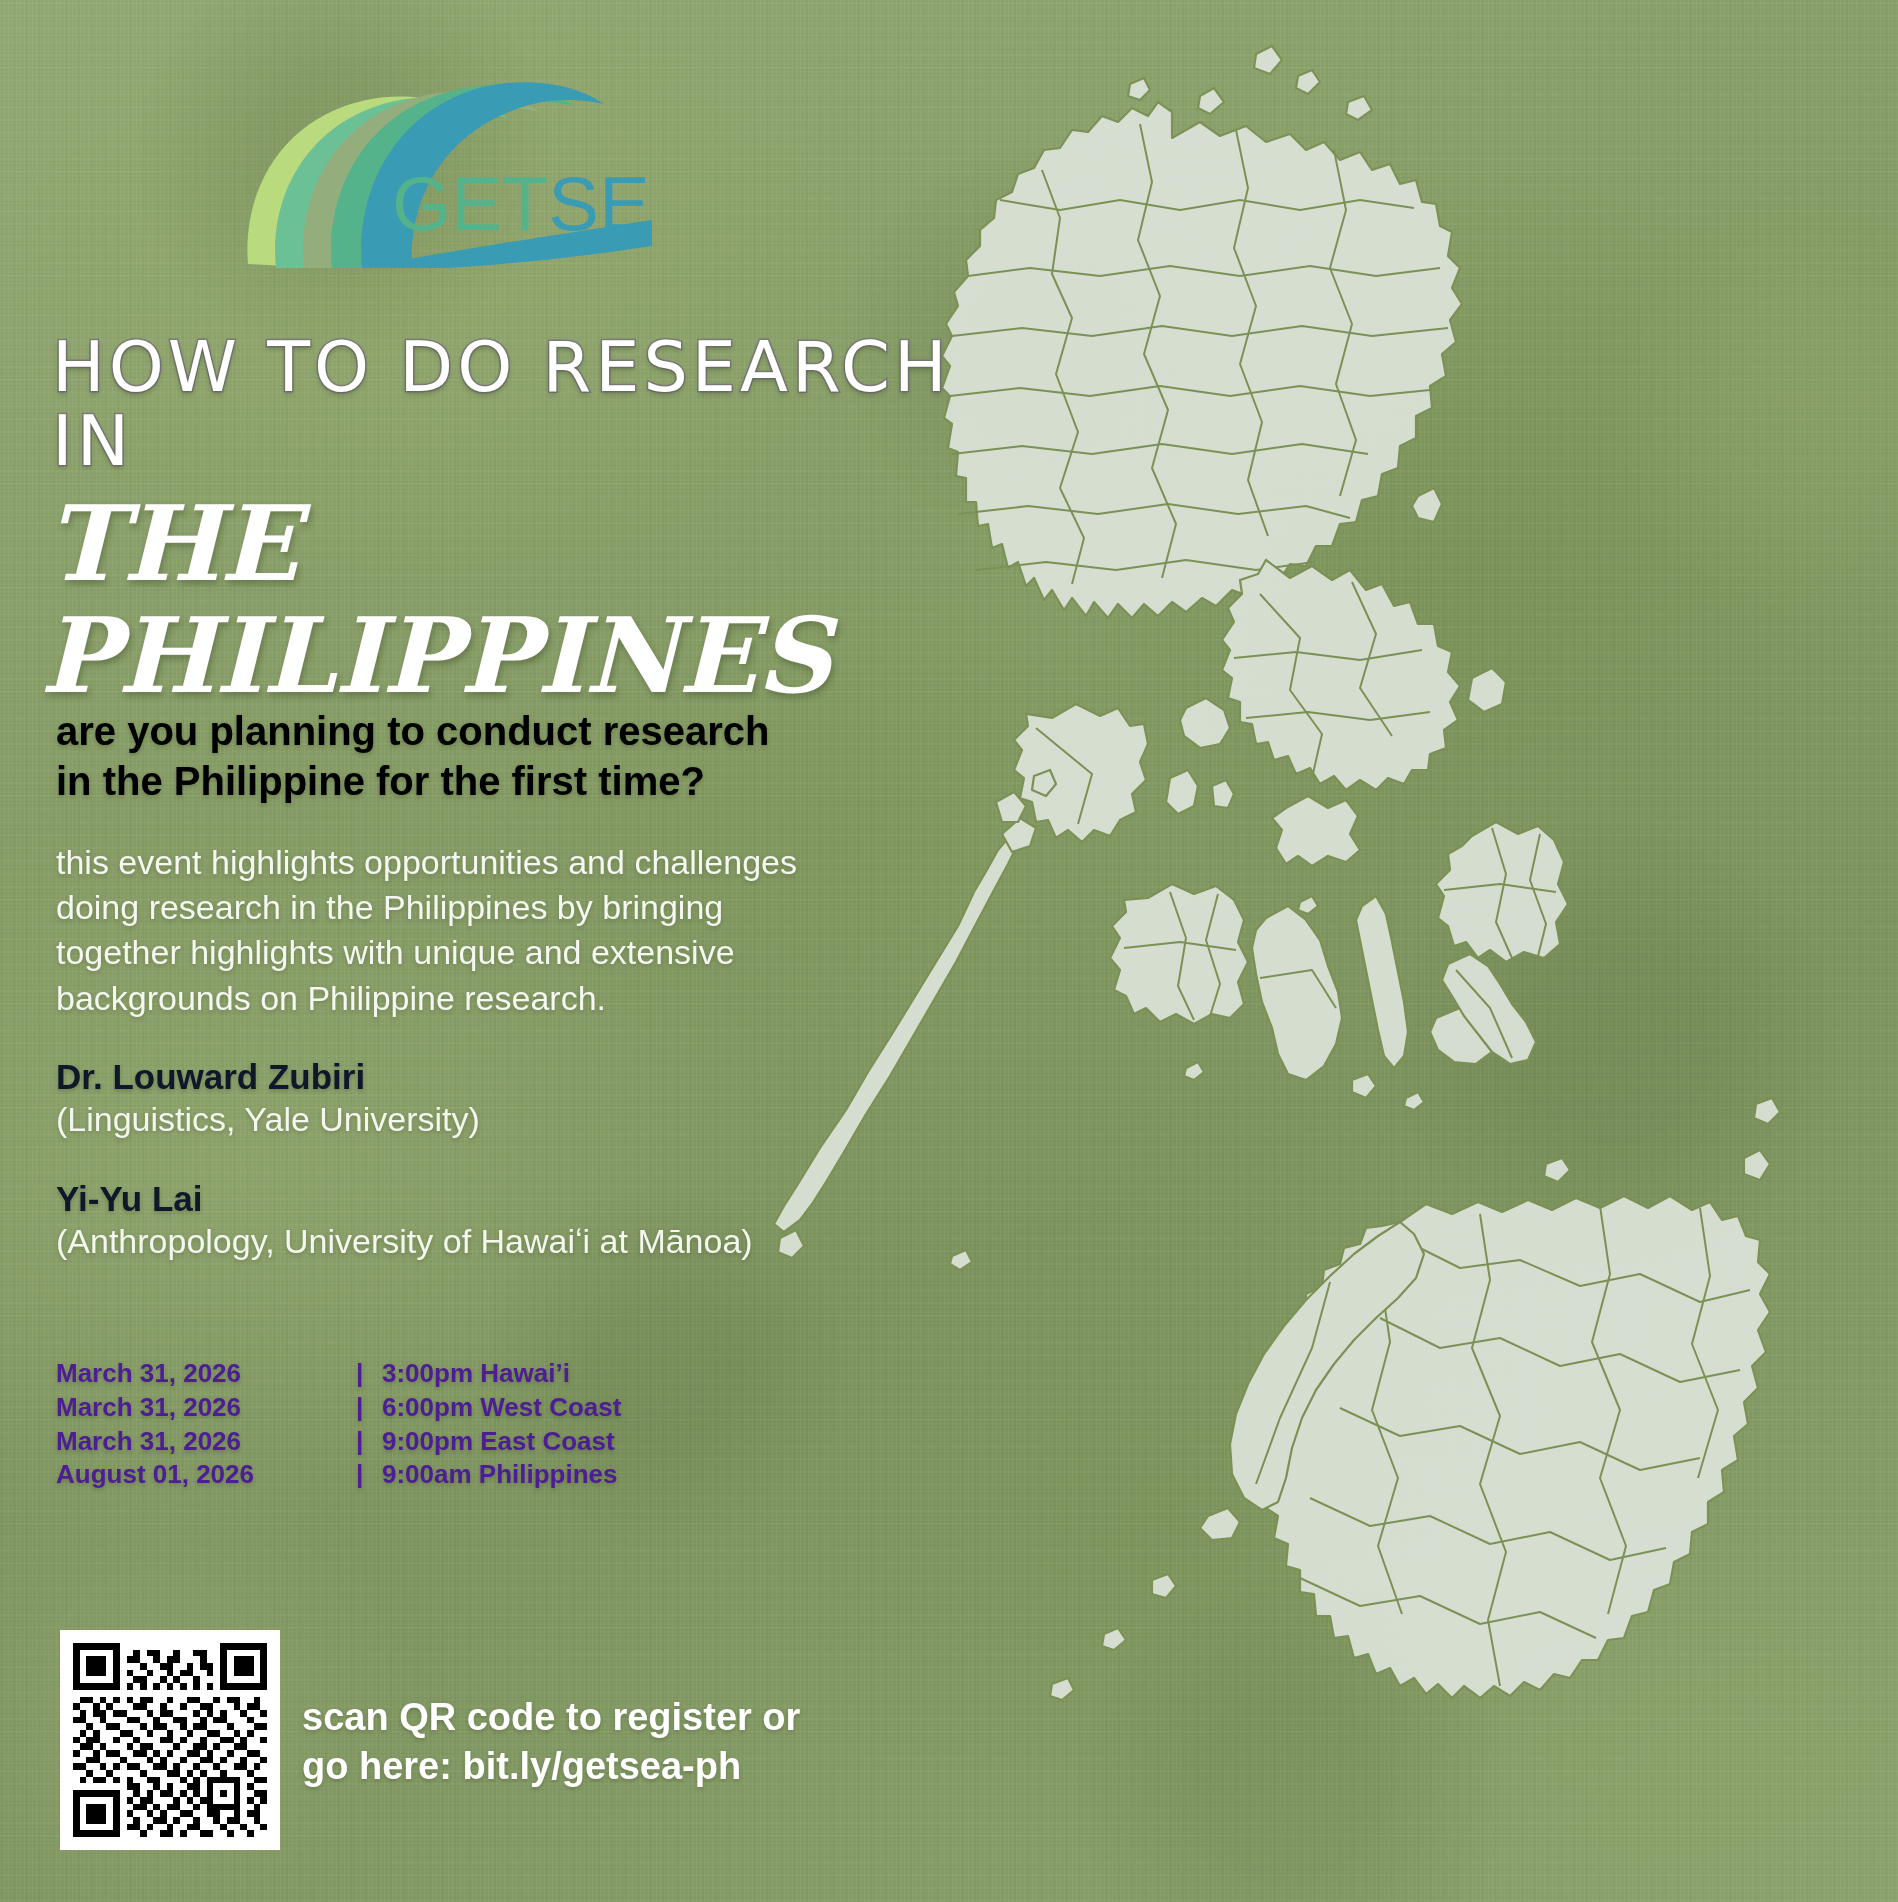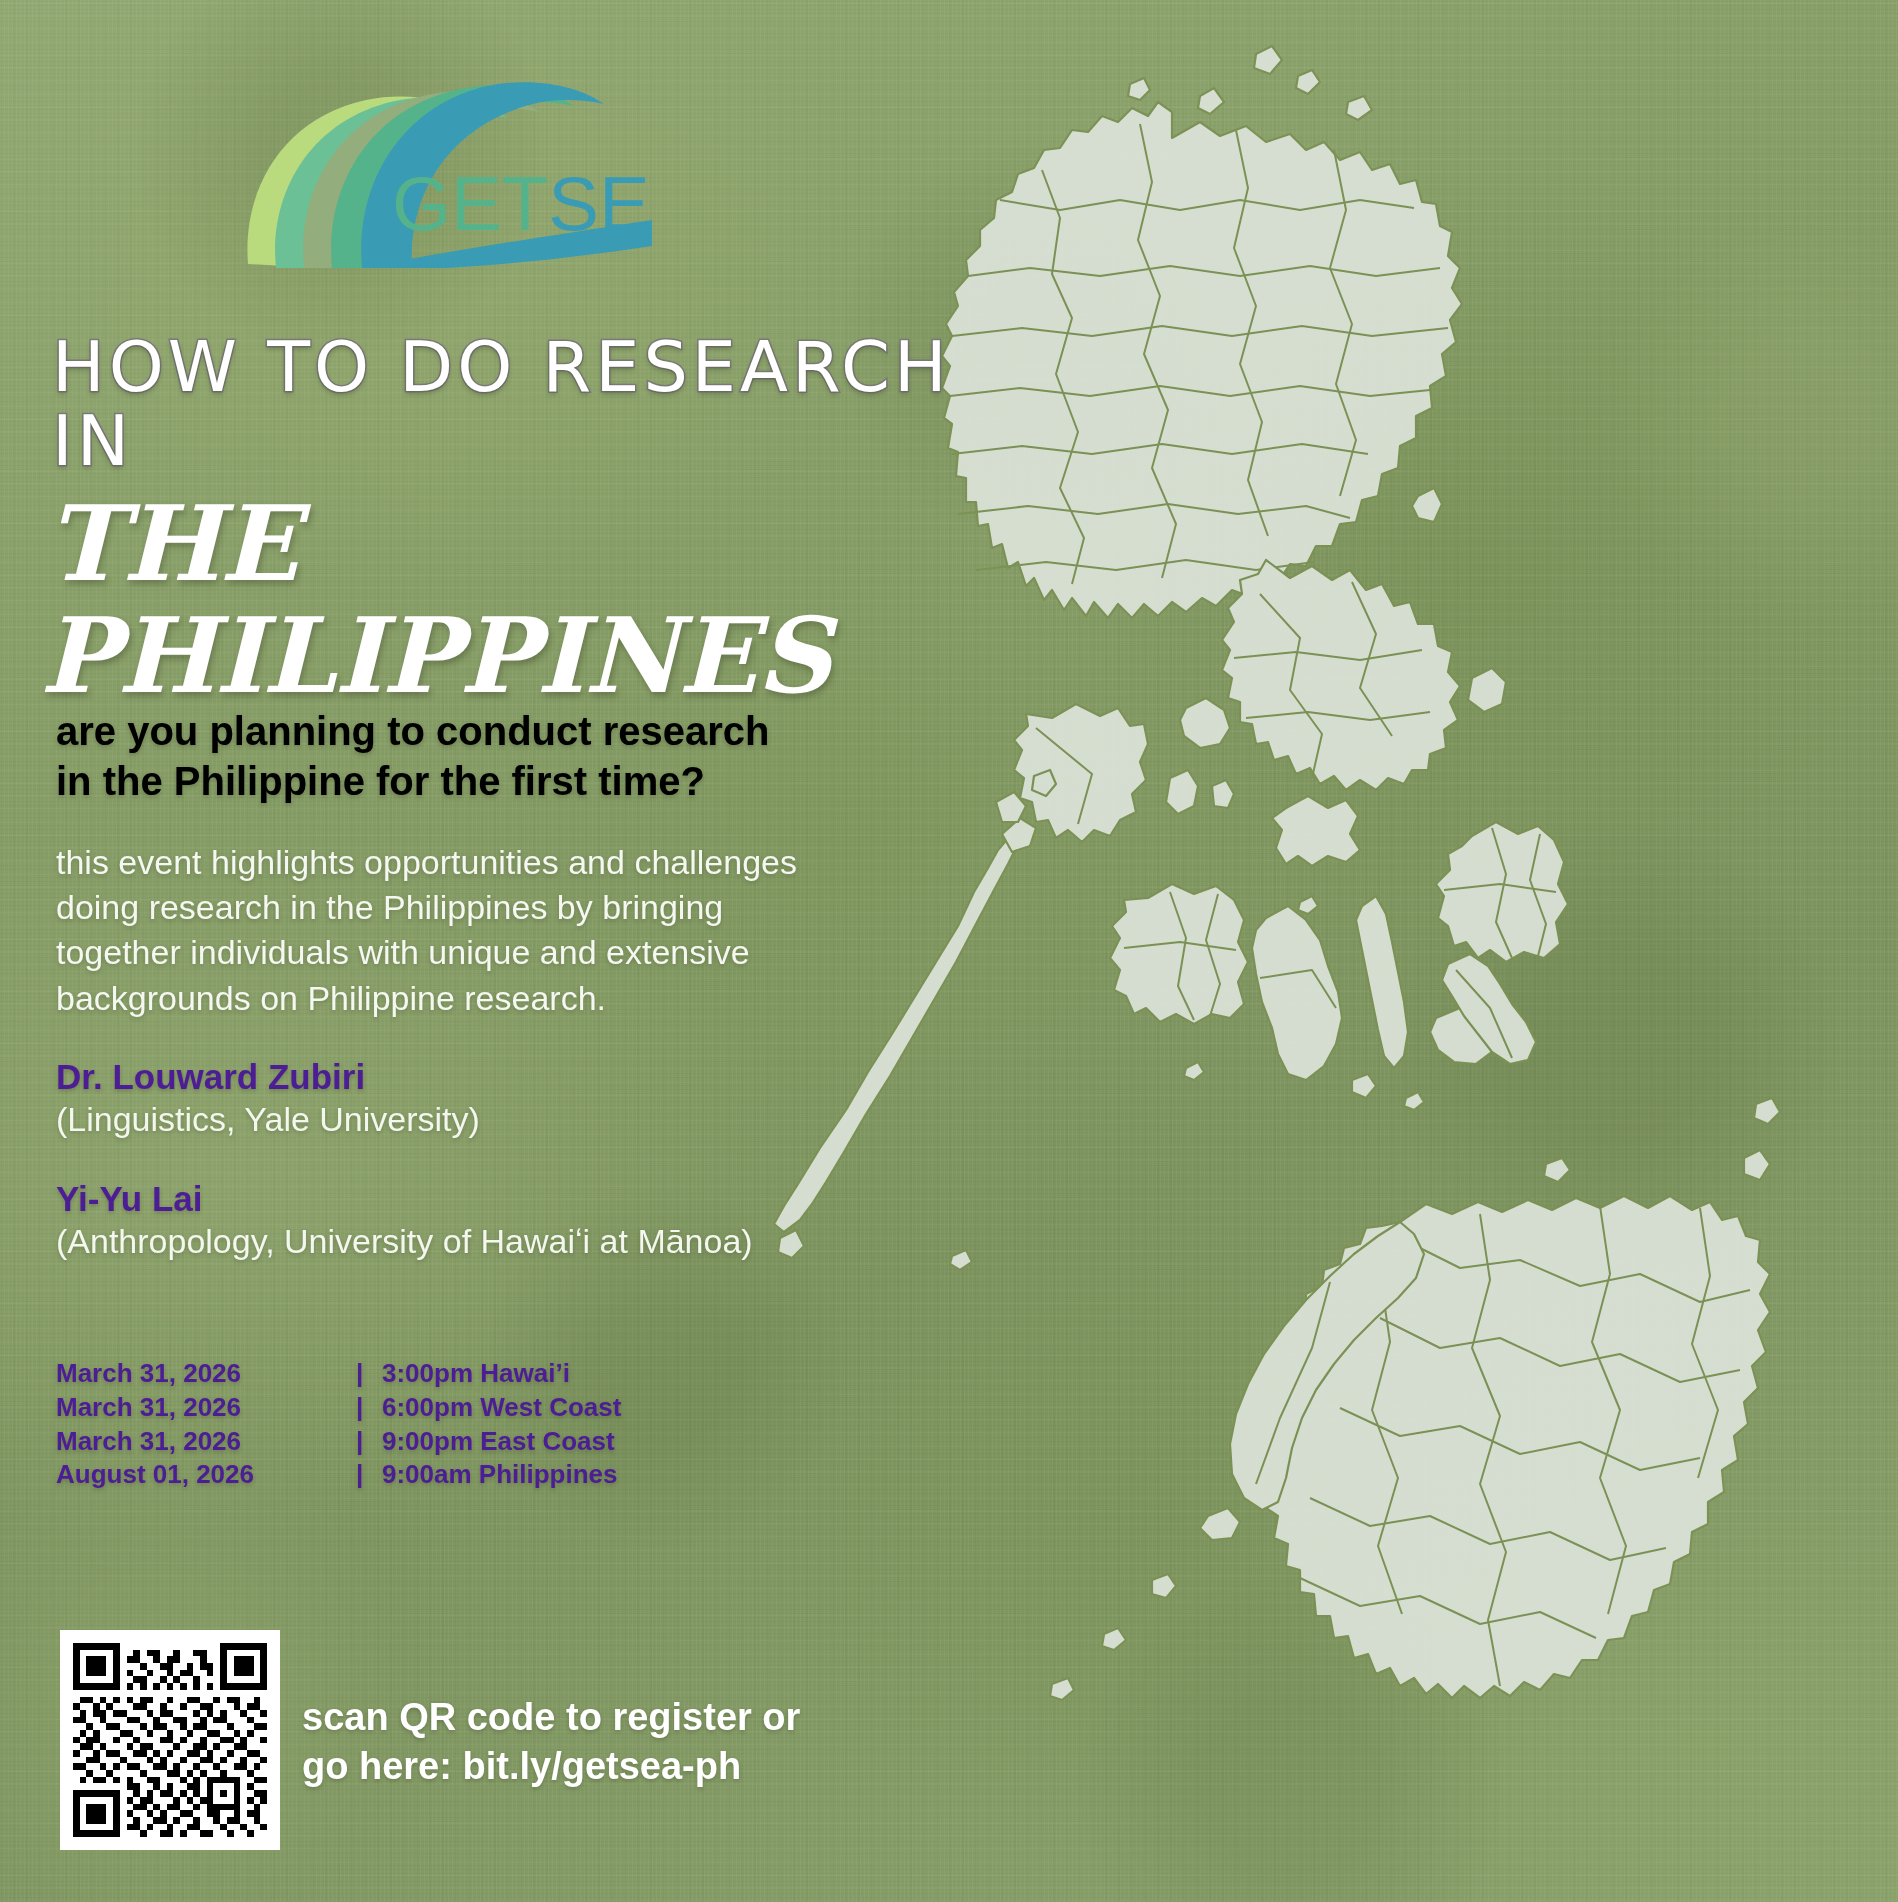--- a/index.html
+++ b/index.html
@@ -94,21 +94,21 @@
     text-shadow:0 2px 4px rgba(40,50,25,.28);
   }
   .blurb{
     position:absolute;left:56px;top:840px;width:880px;
     font-size:34px;font-weight:400;color:#f5f8f1;line-height:1.33;
     text-shadow:0 2px 4px rgba(40,50,25,.25);
   }
 
   .speakers{position:absolute;left:56px;top:1055px;width:950px;}
   .spk-block{margin-bottom:36px;}
-  .spk-name{font-size:35px;font-weight:700;color:#4c1d95;line-height:1.24;
+  .spk-name{font-size:35px;font-weight:700;color:#0f172a;line-height:1.24;
             text-shadow:0 2px 4px rgba(40,50,25,.28);}
   .spk-aff {font-size:34px;font-weight:400;color:#f3f7ee;line-height:1.24;
             text-shadow:0 2px 4px rgba(40,50,25,.25);}
   .mod-line{font-size:34px;font-weight:400;color:#f3f7ee;line-height:1.24;
             text-shadow:0 2px 4px rgba(40,50,25,.25);}
   .mod-line b{font-weight:700;color:#ffffff;}
 
   
   .schedule{
     position:absolute;left:56px;top:1357px;width:900px;
@@ -364,21 +364,21 @@
   </div>
 
   <div class="subhead">
     <div>are you planning to conduct research</div>
     <div>in the Philippine for the first time?</div>
   </div>
 
   <div class="blurb">
     <div>this event highlights opportunities and challenges</div>
     <div>doing research in the Philippines by bringing</div>
-    <div>together individuals with unique and extensive</div>
+    <div>together highlights with unique and extensive</div>
     <div>backgrounds on Philippine research.</div>
   </div>
 
   <div class="speakers">
     <div class="spk-block">
       <div class="spk-name">Dr. Louward Zubiri</div>
       <div class="spk-aff">(Linguistics, Yale University)</div>
     </div>
 
     <div class="spk-block">

